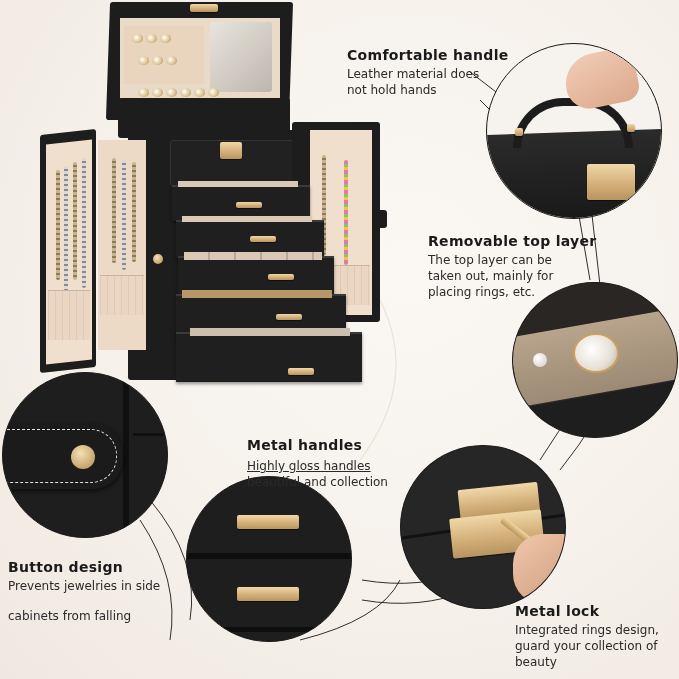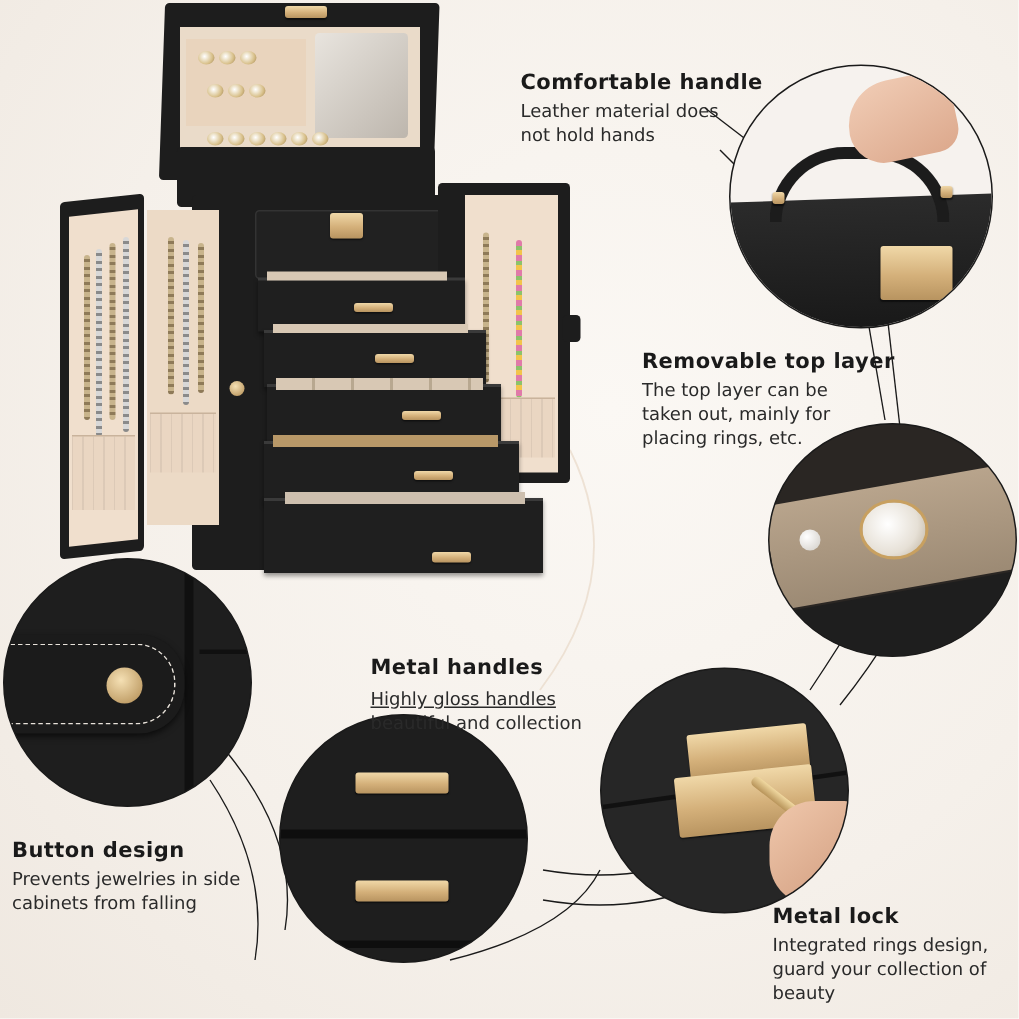--- a/index.html
+++ b/index.html
@@ -220,21 +220,21 @@
 
   <div class="callout" style="left:231px;top:436px;margin-left:16px;">
     <div class="title">Metal handles</div>
     <div class="desc" style="margin-top:4px;text-decoration:underline;">Highly gloss handles</div>
     <div class="desc" style="margin-top:0;">beautiful and collection</div>
   </div>
 
   <div class="callout" style="left:8px;top:558px;">
     <div class="title">Button design</div>
     <div class="desc">Prevents jewelries in side</div>
-    <div class="desc" style="margin-top:0;">cabinets from falling</div>
+    <div class="desc" style="margin-top:14px;">cabinets from falling</div>
   </div>
 
   <div class="callout" style="left:515px;top:602px;">
     <div class="title">Metal lock</div>
     <div class="desc">Integrated rings design,</div>
     <div class="desc" style="margin-top:0;">guard your collection of</div>
     <div class="desc" style="margin-top:0;">beauty</div>
   </div>
 </div>
 

